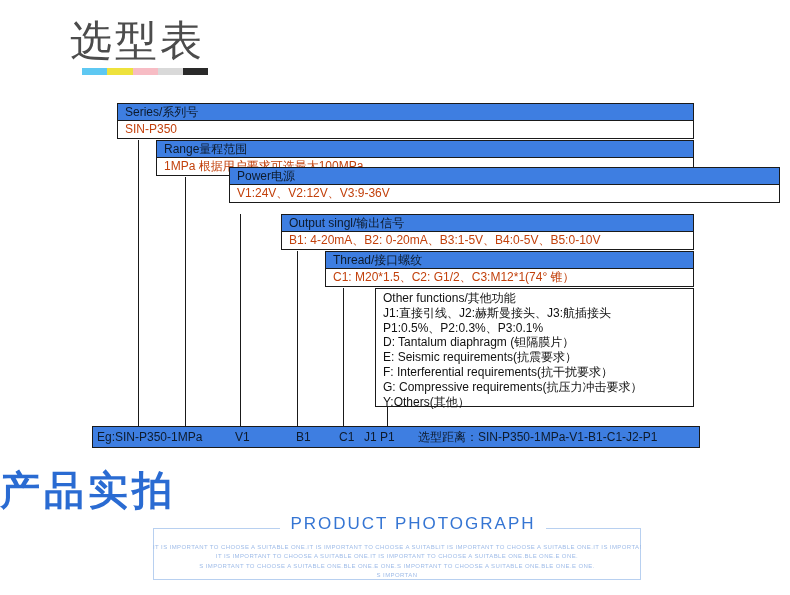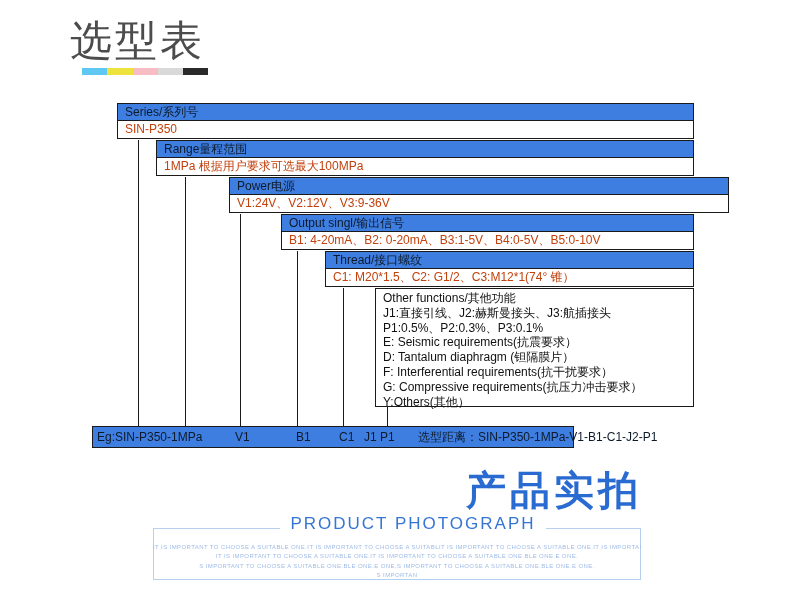--- a/index.html
+++ b/index.html
@@ -22,26 +22,26 @@
   .tbox .hd { height:17px; background:#3e7ee1; border-bottom:1px solid #1a1a1a;
               font-size:12px; line-height:17px; padding-left:7px; color:#0d1a2b; }
   .tbox .vl { height:17px; font-size:12px; line-height:17px; padding-left:7px; color:#c2410c; }
 
   .obox { position:absolute; border:1px solid #1a1a1a; background:#ffffff;
           font-size:12px; line-height:14.8px; padding:2px 12px 0 7px; color:#111; }
   .obox div { white-space:nowrap; }
 
   .vline { position:absolute; width:1px; background:#1a1a1a; }
 
-  .egbar { position:absolute; left:92px; top:426px; width:482px; height:22px;
+  .egbar { position:absolute; left:92px; top:426px; width:608px; height:22px;
            background:#3e7ee1; border:1px solid #1a1a1a; font-size:12px; color:#0d1a2b; }
   .egbar span { position:absolute; top:0; line-height:20px; white-space:nowrap; }
 
   
-  .prod-zh { position:absolute; left:0; top:466px; width:642px; text-align:right;
+  .prod-zh { position:absolute; left:0; top:466px; width:642px; text-align:left;
              font-size:40px; line-height:48px; color:#2a6bd2; font-weight:600; letter-spacing:4px; }
   .prod-en { position:absolute; left:0; top:513px; width:790px; text-align:center; z-index:2;padding-left:36px; }
   .prod-en b { display:inline-block; background:#ffffff; padding:0 10px; font-weight:400;
                font-size:17px; line-height:21px; color:#3575d3; letter-spacing:2px; }
   .frame { position:absolute; left:153px; top:528px; width:488px; height:52px;
            border:1px solid #b8d0f0; z-index:1; }
   .fineprint { position:absolute; left:153px; top:543px; width:488px; text-align:center;
                font-size:6px; line-height:9.3px; color:#9fbce8; z-index:2; letter-spacing:0.4px; }
   .fineprint div { white-space:nowrap; overflow:hidden; }
 </style>
@@ -62,41 +62,41 @@
   <div class="tbox" style="left:117px; top:103px; width:577px;">
     <div class="hd">Series/系列号</div>
     <div class="vl">SIN-P350</div>
   </div>
 
   <div class="tbox" style="left:156px; top:140px; width:538px;">
     <div class="hd">Range量程范围</div>
     <div class="vl">1MPa 根据用户要求可选最大100MPa</div>
   </div>
 
-  <div class="tbox" style="left:229px; top:177px; width:500px;">
+  <div class="tbox" style="left:229px; top:167px; width:551px;">
     <div class="hd">Power电源</div>
     <div class="vl">V1:24V、V2:12V、V3:9-36V</div>
   </div>
 
   <div class="tbox" style="left:281px; top:214px; width:413px;">
     <div class="hd">Output singl/输出信号</div>
     <div class="vl">B1: 4-20mA、B2: 0-20mA、B3:1-5V、B4:0-5V、B5:0-10V</div>
   </div>
 
   <div class="tbox" style="left:325px; top:251px; width:369px;">
     <div class="hd">Thread/接口螺纹</div>
     <div class="vl">C1: M20*1.5、C2:  G1/2、C3:M12*1(74°  锥）</div>
   </div>
 
   <div class="obox" style="left:375px; top:288px; width:319px; height:119px;">
     <div>Other functions/其他功能</div>
     <div>J1:直接引线、J2:赫斯曼接头、J3:航插接头</div>
     <div>P1:0.5%、P2:0.3%、P3:0.1%</div>
+    <div>D: Tantalum diaphragm (钽隔膜片）</div>
     <div>E: Seismic requirements(抗震要求）</div>
-    <div>D: Tantalum diaphragm (钽隔膜片）</div>
     <div>F: Interferential  requirements(抗干扰要求）</div>
     <div>G: Compressive requirements(抗压力冲击要求）</div>
     <div>Y:Others(其他）</div>
   </div>
 
   <div class="vline" style="left:138px; top:140px; height:287px;"></div>
   <div class="vline" style="left:185px; top:177px; height:250px;"></div>
   <div class="vline" style="left:240px; top:214px; height:213px;"></div>
   <div class="vline" style="left:297px; top:251px; height:176px;"></div>
   <div class="vline" style="left:343px; top:288px; height:139px;"></div>

